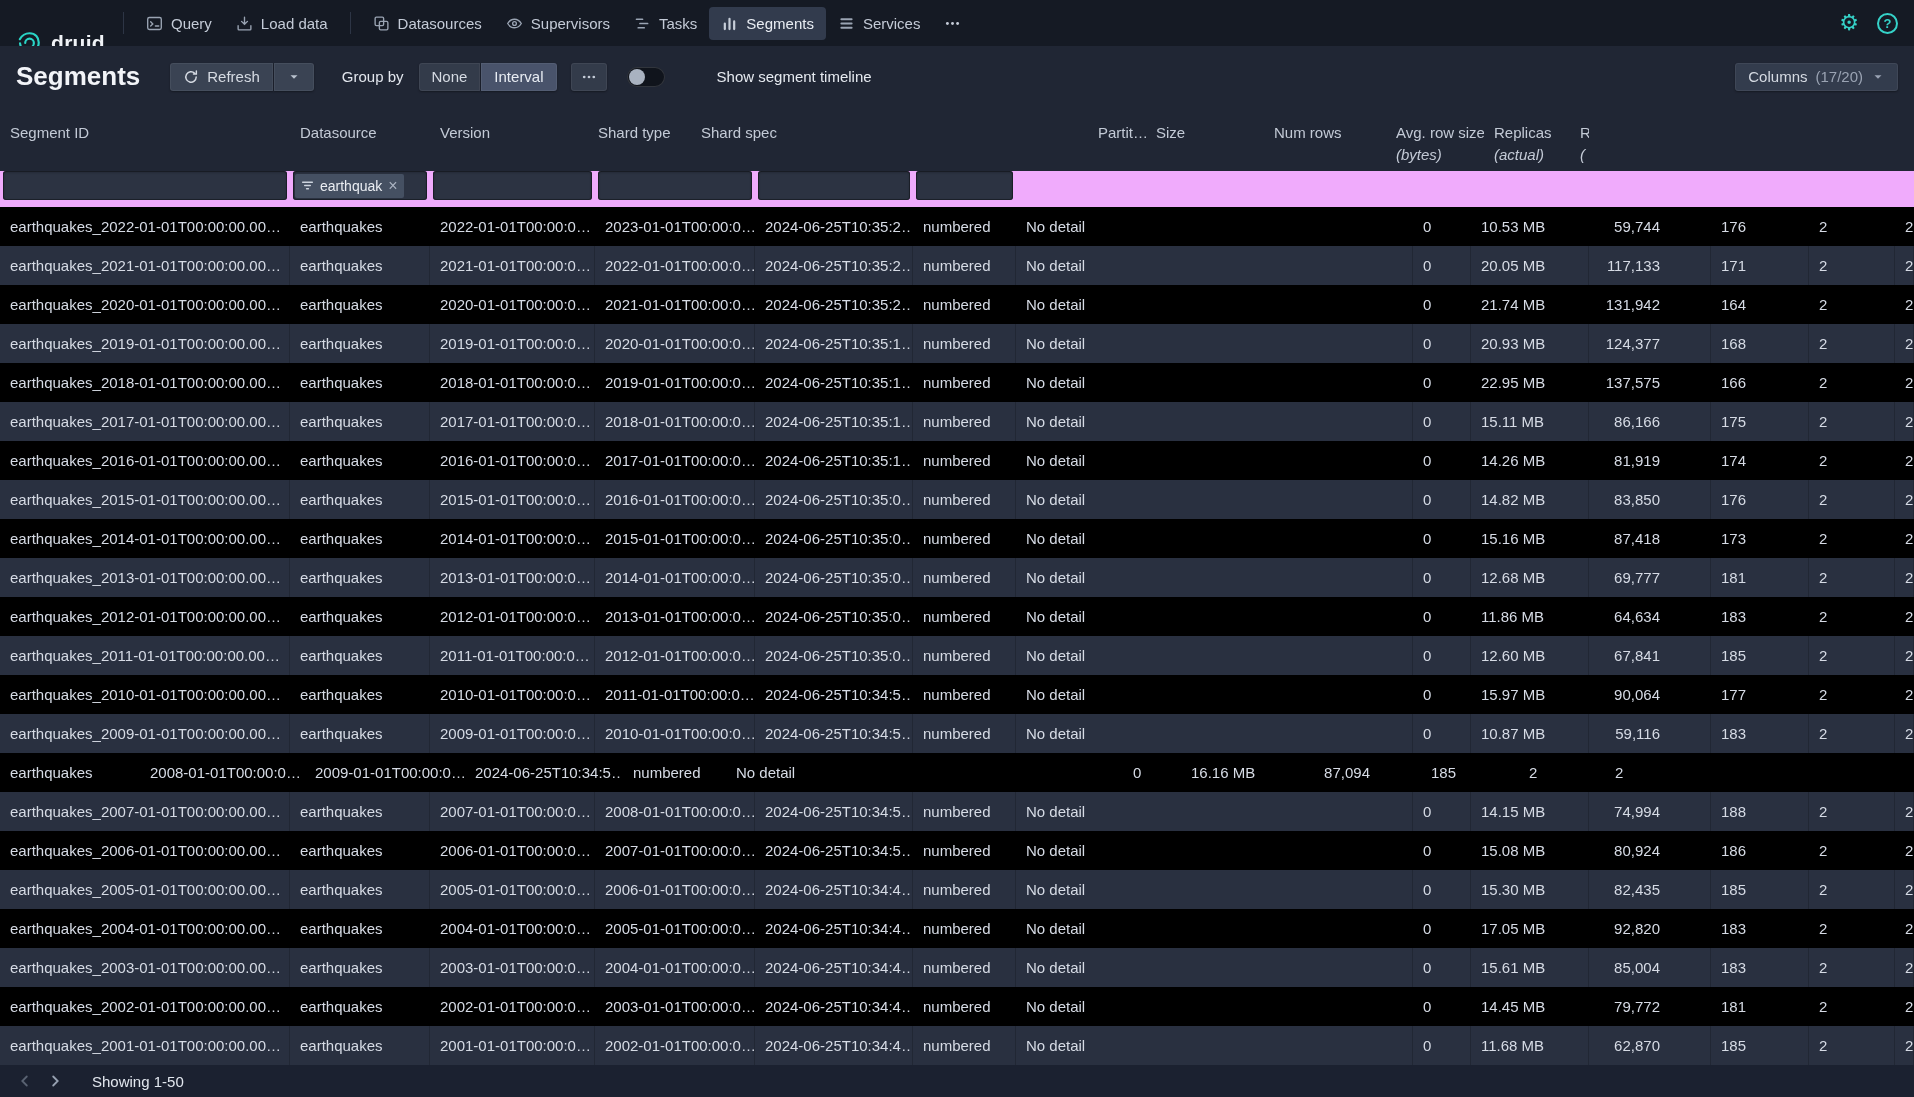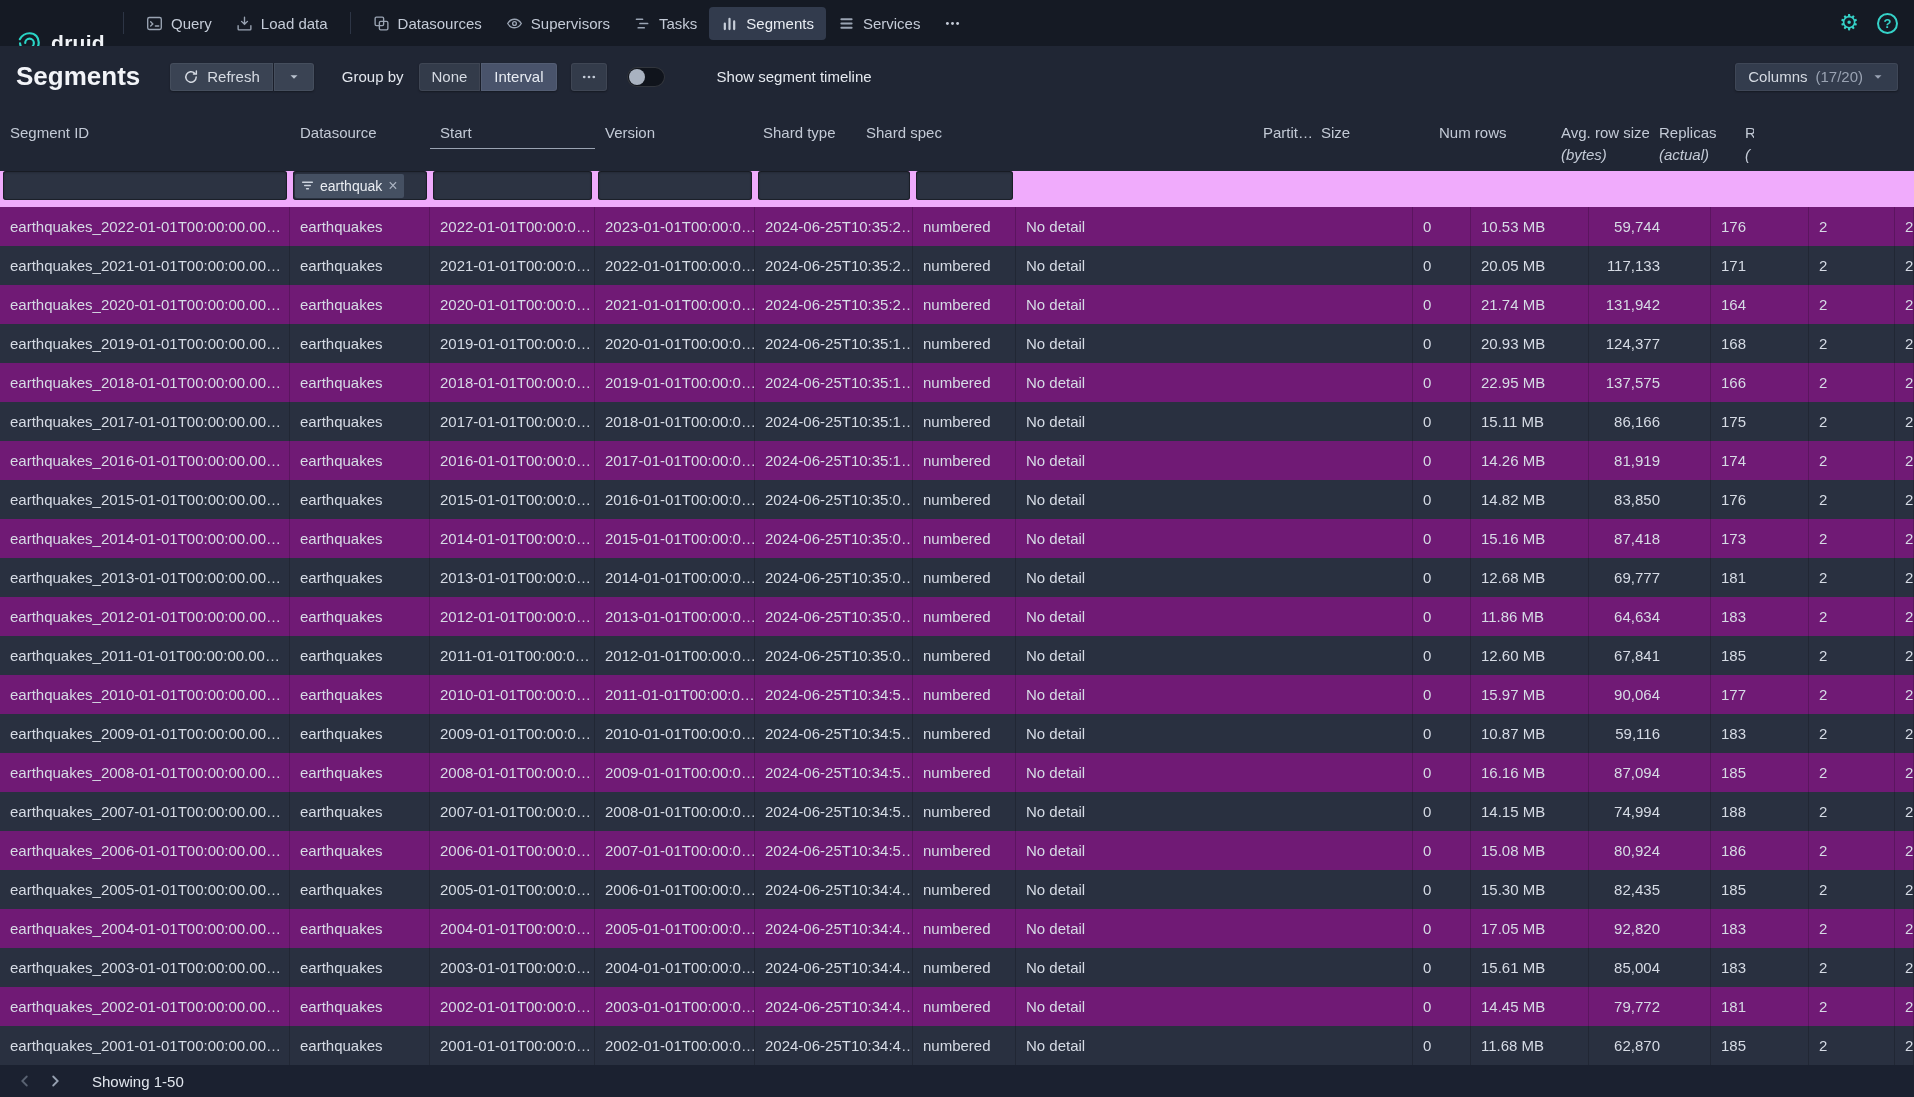--- a/index.html
+++ b/index.html
@@ -62,21 +62,21 @@
   .fcell input { width:100%; height:29px; background:#2c3342; border:none; border-radius:3px;
                  box-shadow:inset 0 0 0 1px rgba(17,20,24,.55), inset 0 1px 3px rgba(0,0,0,.35);
                  color:#e6eaf0; font-size:14px; padding:0 8px; outline:none; }
   .tagbox { height:29px; background:#2c3342; border-radius:3px; display:flex; align-items:center;
             padding:2px; box-shadow:inset 0 0 0 1px rgba(17,20,24,.55), inset 0 1px 3px rgba(0,0,0,.35);
             overflow:hidden; }
   .tag { background:#455062; border-radius:2px; height:24px; display:flex; align-items:center;
          gap:6px; padding:0 6px; color:#eaedf2; font-size:14px; white-space:nowrap; overflow:hidden; cursor:pointer; }
   .tag .x { color:#aab3c1; font-size:16px; line-height:16px; cursor:pointer; }
 
-  .tbody .trow { display:flex; height:39px; background:#701a75; cursor:pointer; }
+  .tbody .trow { display:flex; height:39px; background:#000000; cursor:pointer; }
   .tbody .trow.alt { background:#293040; }
   .cell { flex:0 0 auto; padding:0 0 0 10px; font-size:15px; color:#d6dbe5; line-height:39px;
           white-space:nowrap; overflow:hidden; border-right:1px solid rgba(0,0,0,.18); }
   .cell.num { text-align:right; padding-right:50px; }
 
   
   .c0{width:290px}.c1{width:140px}.c2{width:165px}.c3{width:160px}.c4{width:158px}
   .c5{width:103px}.c6{width:397px}.c7{width:58px}.c8{width:118px}.c9{width:122px}
   .c10{width:98px}.c11{width:86px}.c12{width:19px}
 
@@ -222,23 +222,20 @@
   </div>
 </div>
 
 <div class="thead">
   <div class="hrow">
     <div class="hcell c0">
         <div class="l1">Segment ID</div>
       </div>
     <div class="hcell c1">
         <div class="l1">Datasource</div>
-      </div>
-    <div class="hcell c2 sorted">
-        <div class="l1">Start</div>
       </div>
     <div class="hcell c4">
         <div class="l1">Version</div>
       </div>
     <div class="hcell c5">
         <div class="l1">Shard type</div>
       </div>
     <div class="hcell c6">
         <div class="l1">Shard spec</div>
       </div>
@@ -497,21 +494,20 @@
       <div class="cell c5">numbered</div>
       <div class="cell c6">No detail</div>
       <div class="cell c7">0</div>
       <div class="cell c8">10.87 MB</div>
       <div class="cell c9 num">59,116</div>
       <div class="cell c10">183</div>
       <div class="cell c11">2</div>
       <div class="cell c12">2</div>
     </div>
     <div class="trow">
-      <div class="cell c0">earthquakes_2008-01-01T00:00:00.00…</div>
       <div class="cell c1">earthquakes</div>
       <div class="cell c2">2008-01-01T00:00:0…</div>
       <div class="cell c3">2009-01-01T00:00:0…</div>
       <div class="cell c4">2024-06-25T10:34:5…</div>
       <div class="cell c5">numbered</div>
       <div class="cell c6">No detail</div>
       <div class="cell c7">0</div>
       <div class="cell c8">16.16 MB</div>
       <div class="cell c9 num">87,094</div>
       <div class="cell c10">185</div>

